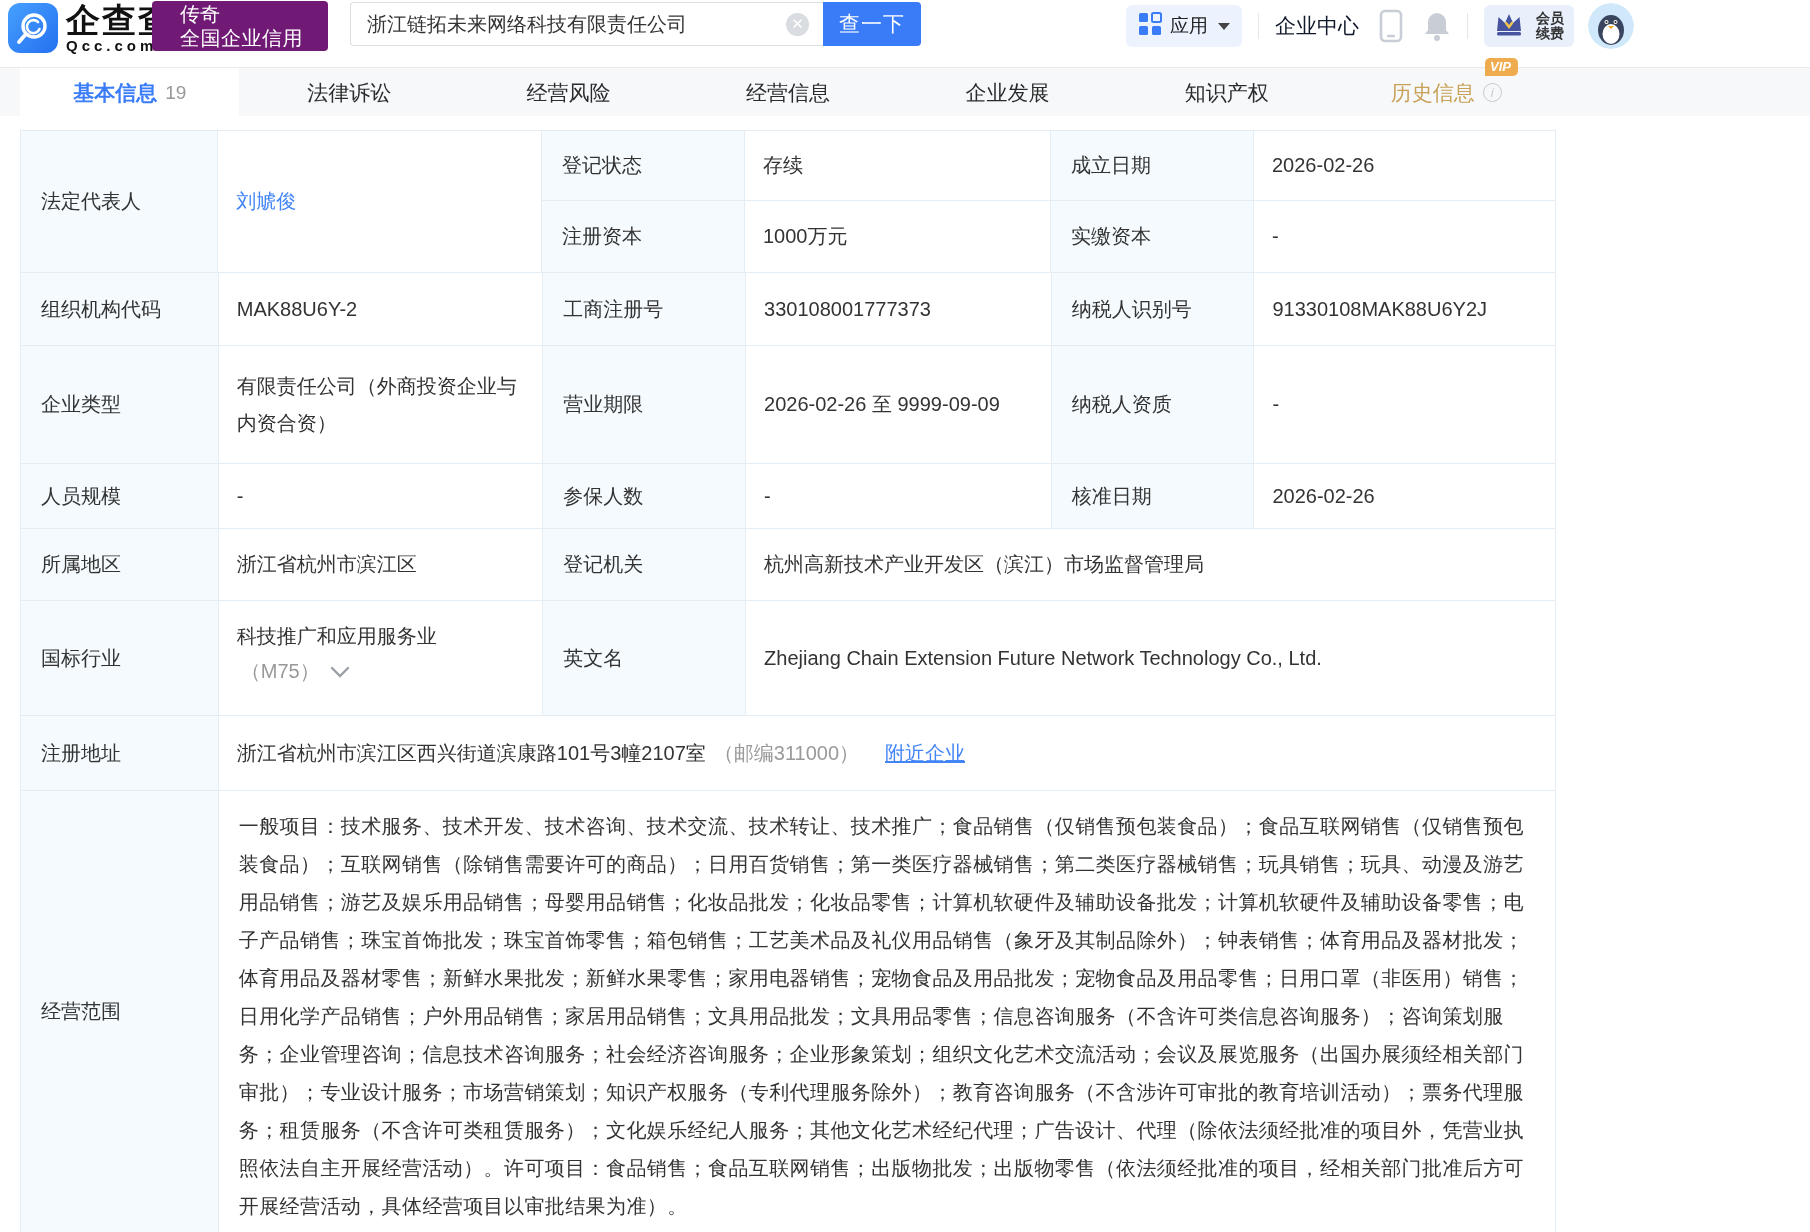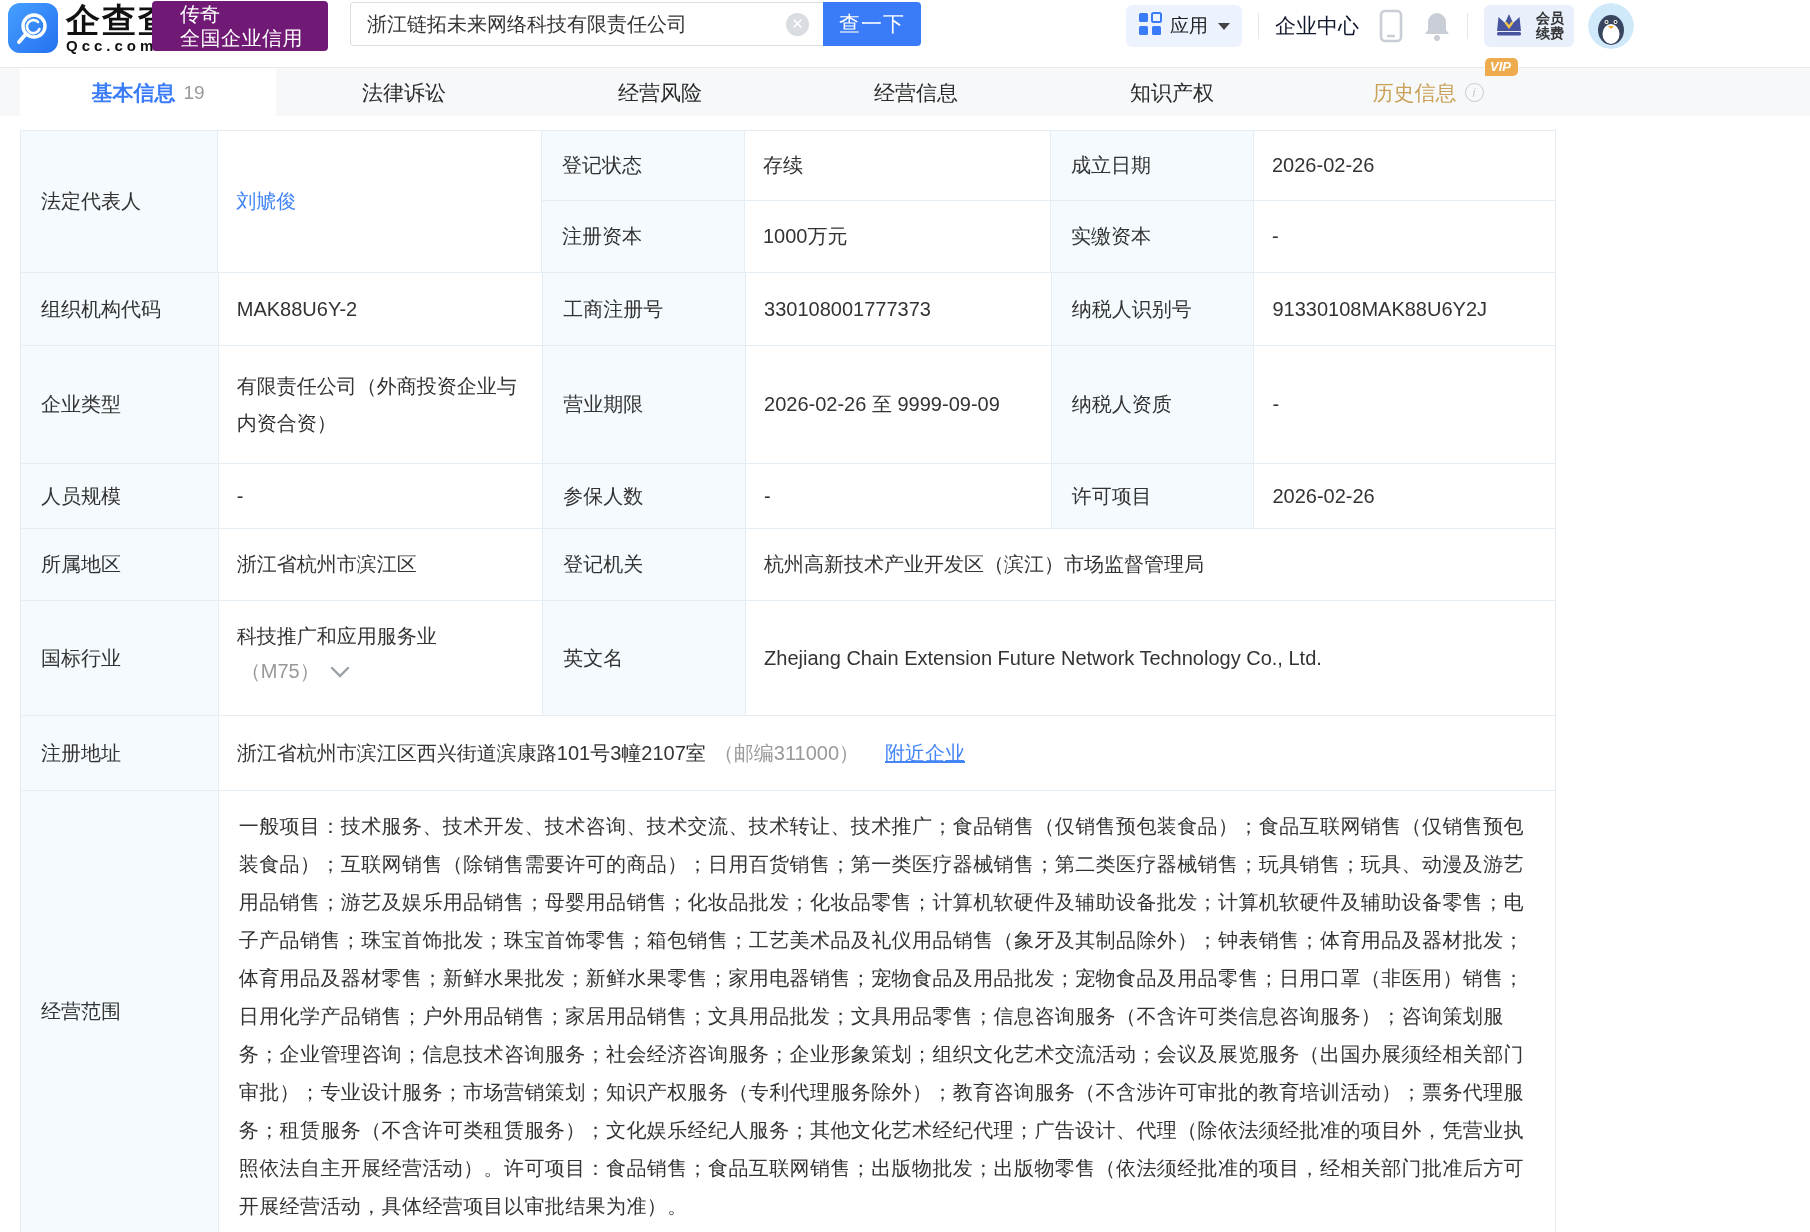--- a/index.html
+++ b/index.html
@@ -183,20 +183,23 @@
       <div class="tab">
         <span>法律诉讼</span>
       </div>
       <div class="tab">
         <span>经营风险</span>
       </div>
       <div class="tab">
         <span>经营信息</span>
       </div>
       <div class="tab">
+        <span>企业发展</span>
+      </div>
+      <div class="tab">
         <span>知识产权</span>
       </div>
       <div class="tab history">
         <span class="vip-badge">VIP</span>
         <span>历史信息</span>
         <span class="info-i">i</span>
       </div>
     </div>
   </nav>
 
@@ -241,21 +244,21 @@
       <div class="cell c4">2026-02-26 至 9999-09-09</div>
       <div class="cell lbl c5">纳税人资质</div>
       <div class="cell c6">-</div>
     </div>
 
     <div class="row" style="height:65px;">
       <div class="cell lbl c1">人员规模</div>
       <div class="cell c2">-</div>
       <div class="cell lbl c3">参保人数</div>
       <div class="cell c4">-</div>
-      <div class="cell lbl c5">许可项目</div>
+      <div class="cell lbl c5">核准日期</div>
       <div class="cell c6">2026-02-26</div>
     </div>
 
     <div class="row" style="height:72px;">
       <div class="cell lbl c1">所属地区</div>
       <div class="cell c2">浙江省杭州市滨江区</div>
       <div class="cell lbl c3">登记机关</div>
       <div class="cell span46">杭州高新技术产业开发区（滨江）市场监督管理局</div>
     </div>
 

